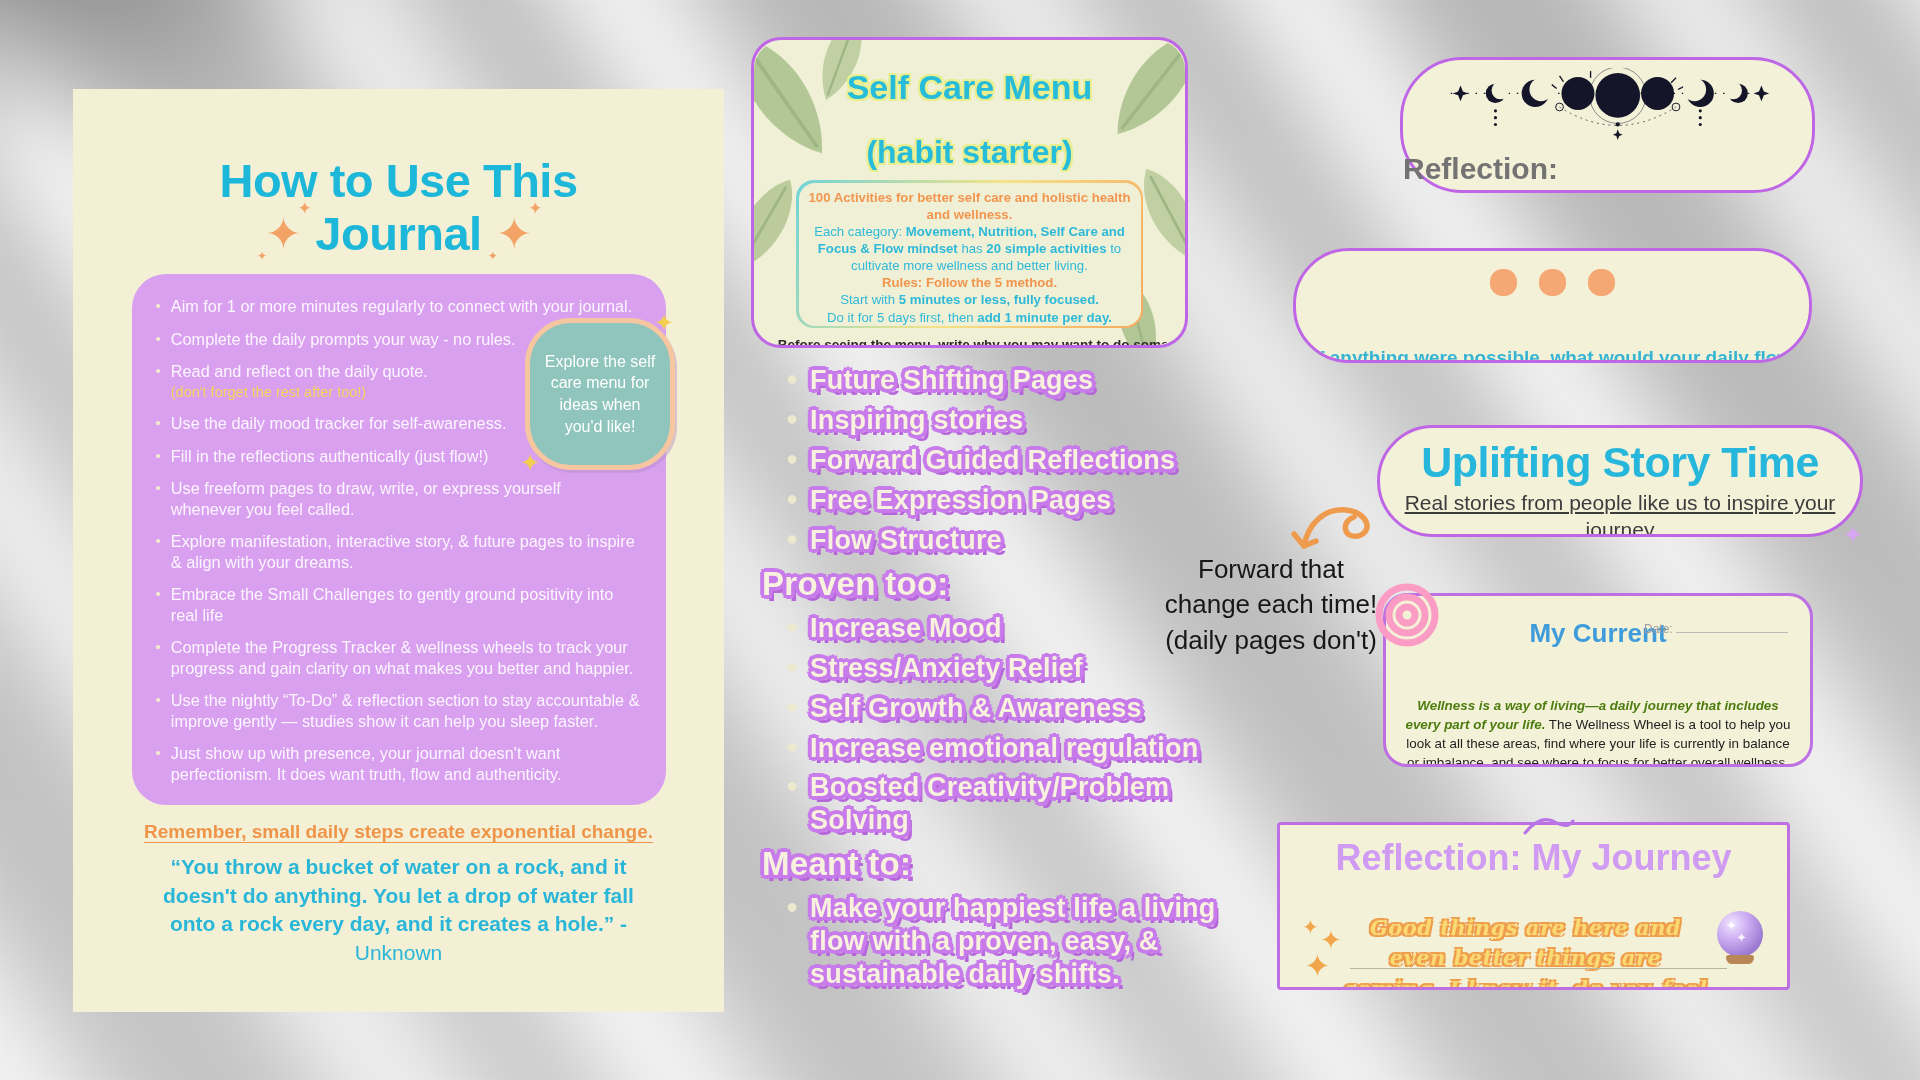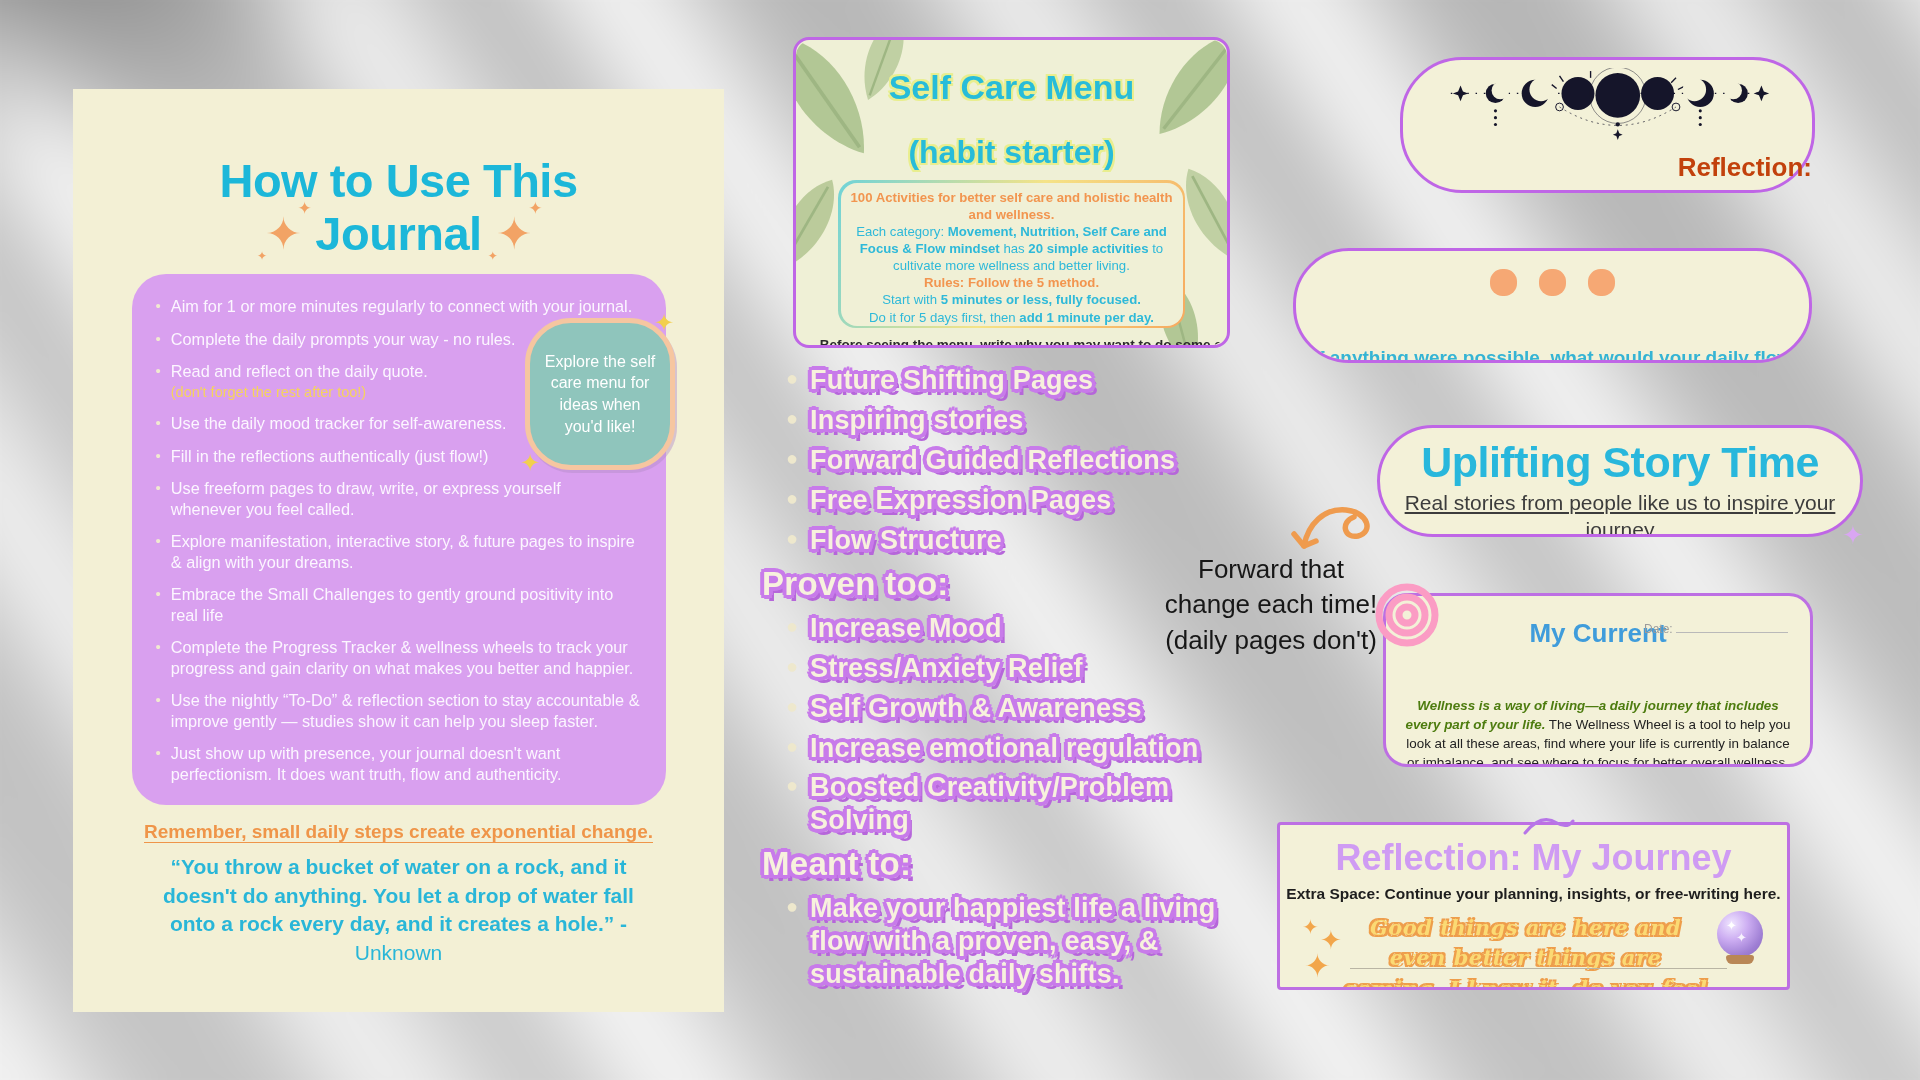--- a/index.html
+++ b/index.html
@@ -37,21 +37,21 @@
     border:5px solid #f6c6a0; border-radius:46px; display:flex; align-items:center; justify-content:center;
     text-align:center; color:#ffffff; font-size:16px; line-height:1.35; padding:10px; box-shadow:2px 3px 0 rgba(180,140,200,.45); }
   .bubble .sp-a, .bubble .sp-b { position:absolute; color:#f2cf4e; font-size:24px; }
   .bubble .sp-a { top:-16px; right:-4px; }
   .bubble .sp-b { bottom:-14px; left:-10px; }
   .lc-footer { margin-top:16px; text-align:center; color:#ef9549; font-size:19px; font-weight:600; text-decoration:underline; text-underline-offset:4px; }
   .lc-quote { margin:10px auto 0; width:510px; text-align:center; color:#29b6d8; font-size:21px; font-weight:800; line-height:1.38; }
   .lc-author { text-align:center; color:#29b6d8; font-size:21px; margin-top:2px; }
 
   
-  .selfcare { left:793px; top:37px; width:437px; height:311px; border-radius:16px; background:#eff0d6;padding-left:12px; }
+  .selfcare { left:751px; top:37px; width:437px; height:311px; border-radius:30px; background:#eff0d6;padding-left:12px; }
   .leaf { position:absolute; opacity:.8; }
   .sc-title { position:absolute; left:0; right:0; top:28px; text-align:center; color:#27bcd9; font-size:34px; font-weight:800;
     text-shadow:-2px -2px 0 #e9ee8f, 2px -2px 0 #e9ee8f, -2px 2px 0 #e9ee8f, 2px 2px 0 #e9ee8f; }
   .sc-title2 { top:94px; font-size:32px; }
   .sc-boxwrap { position:absolute; left:42px; right:42px; top:140px; height:148px; border-radius:18px; padding:2.5px;
     background:linear-gradient(115deg,#6fd3d8,#f5e387,#f7a95f); }
   .sc-box { width:100%; height:100%; border-radius:16px; background:#f0f0d6; text-align:center;
     font-size:13.2px; line-height:1.3; padding:6px 8px; color:#2eb9d9; }
   .sc-orange { color:#f2954f; font-weight:700; }
   .sc-cyan { color:#2eb9d9; }
@@ -66,21 +66,21 @@
     text-shadow:-3px -3px 0 #c87bea, 3px -3px 0 #c87bea, -3px 3px 0 #c87bea, 3px 3px 0 #c87bea,
       -4px 0 0 #c87bea, 4px 0 0 #c87bea, 0 -4px 0 #c87bea, 0 4px 0 #c87bea, 5px 6px 0 #b666da; }
   .ft-head { font-size:33px; font-weight:800; margin:8px 0 9px 0; letter-spacing:.3px; }
 
   
   .prompts { position:absolute; left:1140px; top:552px; width:262px; text-align:center; color:#171717; font-size:26px; line-height:1.36; }
   .arrow-svg { position:absolute; left:1288px; top:496px; }
 
   
   .refl-card { left:1400px; top:57px; width:415px; height:136px; border-radius:62px; }
-  .refl-title { position:absolute; left:0; right:0; top:92px; text-align:right; color:#c2410c; font-size:26px; font-weight:800; }
+  .refl-title { position:absolute; left:0; right:0; top:92px; text-align:left; color:#737373; font-size:30px; font-weight:800; }
   .moons { position:absolute; left:42px; top:8px; }
 
   .manif-card { left:1293px; top:248px; width:519px; height:115px; border-radius:56px; overflow:hidden; }
   .mc-dots { position:absolute; left:0; right:0; top:18px; display:flex; justify-content:center; gap:22px; }
   .mc-dot { width:27px; height:27px; background:#f6a874; border-radius:46%; }
   .mc-title { position:absolute; left:0; right:0; top:44px; text-align:center; color:#28b7dc; font-size:40px; font-weight:800; }
   .mc-sub { position:absolute; left:0; right:0; top:96px; text-align:center; color:#35b4d4; font-size:19px; font-weight:700; }
 
   .uplift-card { left:1377px; top:425px; width:486px; height:112px; border-radius:56px; overflow:hidden; }
   .uc-title { margin-top:10px; text-align:center; color:#28b7dc; font-size:43px; font-weight:800; letter-spacing:-.5px; }
@@ -332,21 +332,20 @@
     </g>
   </svg>
 </div>
 
 <div class="card journey-card">
   <svg class="jc-swirl" width="52" height="24" viewBox="0 0 52 24">
       <path d="M2 20 Q18 0 34 10 Q44 16 50 8" fill="none" stroke="#b775e8" stroke-width="3" stroke-linecap="round"></path>
     </svg>
   <div class="clip">
     <div class="jc-title">Reflection: My Journey</div>
-    <div class="jc-sub">Extra Space: Continue your planning, insights, or free-writing here.</div>
     <div class="jc-script">Good things are here and even better things are coming. I know it, do you feel it too?</div>
     <div class="spark-cluster">
       <span class="sk1">✦</span>
       <span class="sk2">✦</span>
       <span class="sk3">✦</span>
     </div>
     <div class="crystal"></div>
     <div class="jc-line"></div>
   </div>
 </div>

